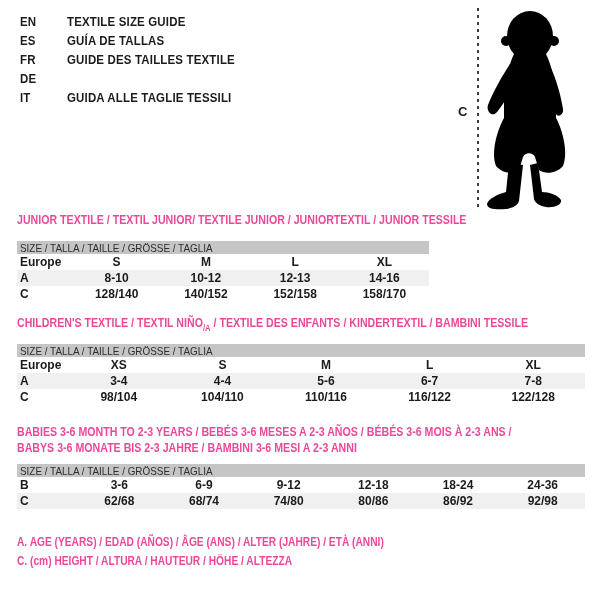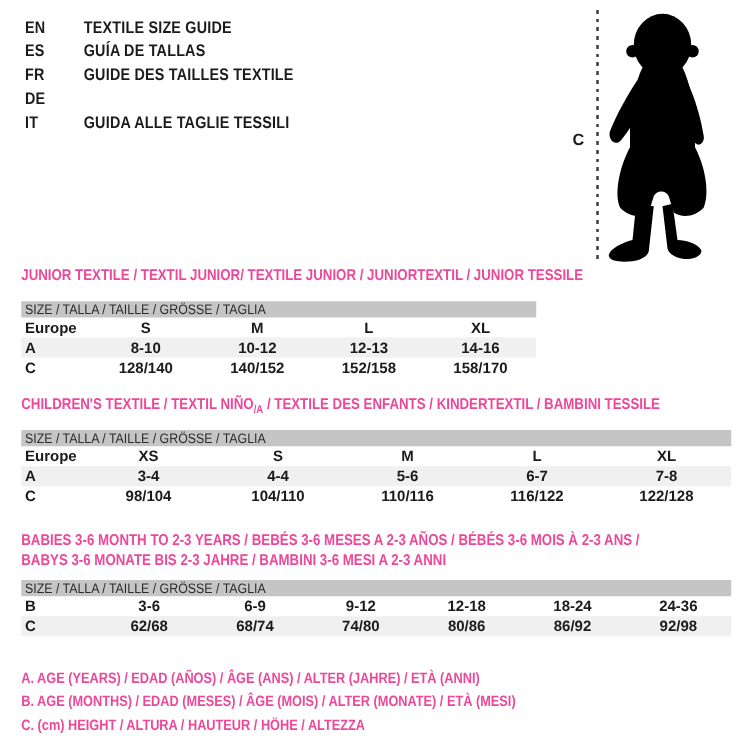--- a/index.html
+++ b/index.html
@@ -187,17 +187,16 @@
       <div class="c">68/74</div>
       <div class="c">74/80</div>
       <div class="c">80/86</div>
       <div class="c">86/92</div>
       <div class="c">92/98</div>
     </div>
   </div>
 
   <div class="notes">
     <div><span class="cond">A. AGE (YEARS) / EDAD (AÑOS) / ÂGE (ANS) / ALTER (JAHRE) / ETÀ (ANNI)</span></div>
-    <div><span class="cond">B. AGE (MONTHS) / EDAD (MESES) / ÂGE (MOIS) / ALTER (MONATE) / ETÀ (MESI)</span></div>
     <div><span class="cond">C. (cm) HEIGHT / ALTURA / HAUTEUR / HÖHE / ALTEZZA</span></div>
   </div>
 
 </div>
 
 </body></html>

